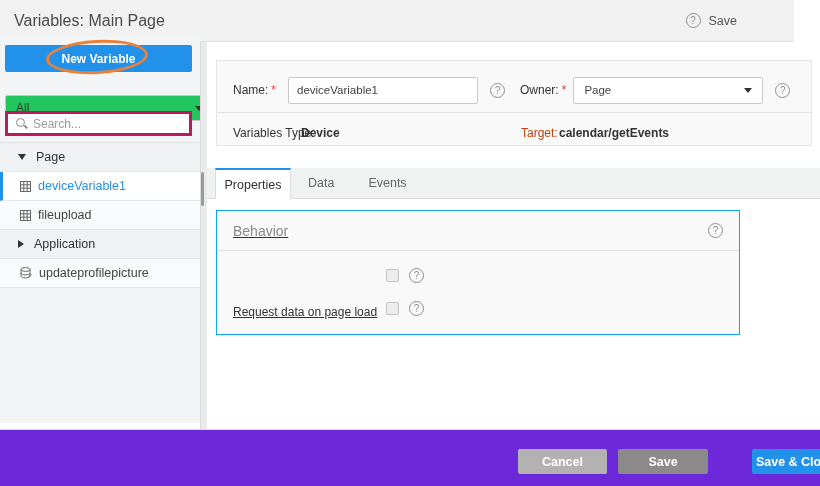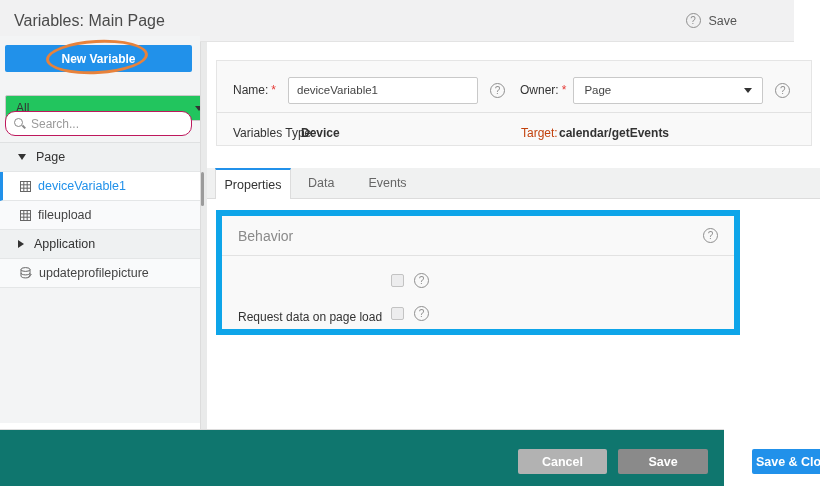--- a/index.html
+++ b/index.html
@@ -50,21 +50,21 @@
     background:#22c55e; border:1px solid #c9c9c9; border-radius:2px;
     display:flex; align-items:center; padding:0 10px; cursor:pointer;margin-top:16px;
   }
   .filter-value { font-size:12px; color:#333; flex:1; }
   .caret-down {
     width:0; height:0; border-left:4px solid transparent;
     border-right:4px solid transparent; border-top:5px solid #333;
   }
   .search-box {
     position:absolute; left:5px; top:75px; width:187px; height:25px;
-    background:#fff; border:1px solid #be185d; border-radius:10px;
+    background:#fff; border:3px solid #be185d; border-radius:0;
     display:flex; align-items:center; padding:0 8px; gap:6px;
   }
   .search-glyph { position:relative; width:11px; height:11px; flex:none; }
   .search-glyph::before {
     content:""; position:absolute; left:0; top:0; width:7px; height:7px;
     border:1.5px solid #888; border-radius:50%;
   }
   .search-glyph::after {
     content:""; position:absolute; left:8px; top:8px; width:4px; height:1.5px;
     background:#888; transform:rotate(45deg);
@@ -149,39 +149,39 @@
   }
   .tab.active {
     margin-left:8px; width:76px; padding:0; background:#fff;
     border-top:2px solid #2191ea; border-left:1px solid #dcdcdc;
     border-right:1px solid #dcdcdc; margin-bottom:-1px; color:#333;
   }
 
   
   .behavior-panel {
     position:absolute; left:9px; top:168px; width:524px; height:125px;
-    background:#f9f9f9; border:6px solid #0ea5e9;
+    background:#f9f9f9; border:1px solid #0ea5e9;text-decoration:underline;
   }
   .behavior-head {
     height:40px; display:flex; align-items:center; justify-content:space-between;
     padding:0 16px; border-bottom:1px solid #e2e2e2;
   }
   .behavior-title { font-size:14px; color:#8a8a8a; }
   .field-row { position:relative; height:15px; margin:18px 0 0 16px; }
   .field-label { font-size:12px; color:#333; }
   .checkbox {
     position:absolute; left:153px; top:0; width:13px; height:13px;
     background:#ededee; border:1px solid #c3c3c3; border-radius:2px; cursor:pointer;
   }
   .field-row .qicon { position:absolute; left:176px; top:-1px; cursor:pointer; }
 
   
   .footer {
-    position:absolute; left:0; top:429px; width:724px; height:57px;
-    background:#0f766e; border-top:1px solid #dcdcdc;
+    position:absolute; left:0; top:429px; width:820px; height:57px;
+    background:#6d28d9; border-top:1px solid #dcdcdc;
   }
   .footer button {
     position:absolute; top:19px; height:25px; border:none; border-radius:2px;
     color:#fff; font-size:12.5px; font-weight:bold; cursor:pointer;
     font-family:inherit;
   }
   .btn-cancel { left:518px; width:89px; background:#b2b2b2; }
   .btn-save { left:618px; width:90px; background:#8a8a8a; }
   .btn-save-close { left:752px; width:87px; background:#2191ea; }
 </style>

